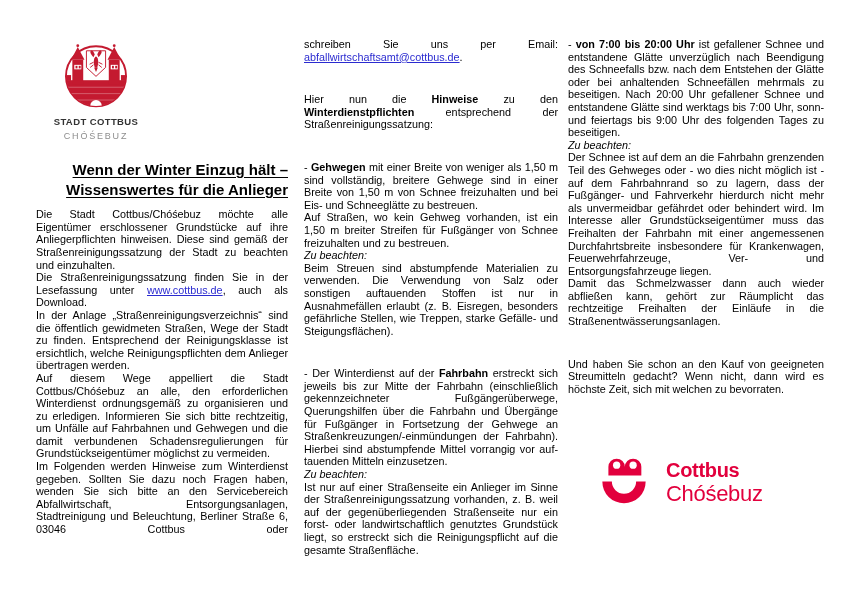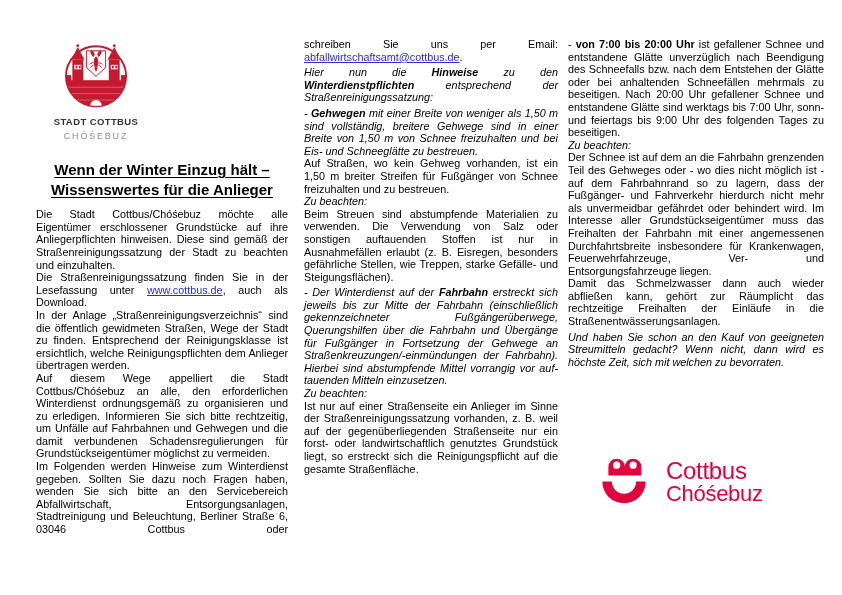--- a/index.html
+++ b/index.html
@@ -5,43 +5,43 @@
   html,body{margin:0;padding:0;background:#ffffff;}
   .page{
     position:relative;width:842px;height:595px;background:#ffffff;
     font-family:"Liberation Sans", sans-serif;color:#000;overflow:hidden;
   }
   .col{position:absolute;top:38px;font-size:10.8px;line-height:12.6px;}
   .col1{left:36px;width:252px;}
   .col2{left:304px;width:254px;}
   .col3{left:568px;width:256px;}
   .para{margin:0;text-align:justify;}
-  .para.gap{margin-top:3px;font-style:italic;}
+  .para.gap{margin-top:30px;}
   .para.cont{text-align-last:justify;}
   .bold{font-weight:bold;}
   .note{font-style:italic;}
   a.link{color:#2b2bd0;text-decoration:underline;cursor:pointer;}
 
   
   .brand-top{width:120px;text-align:center;}
   .crest{display:block;margin:0 auto;}
   .org-name{font-size:9.5px;font-weight:bold;letter-spacing:.4px;color:#333;}
   .org-sorb{margin-top:1px;font-size:9px;letter-spacing:1.8px;color:#8d8d8d;}
 
   
-  .title{margin:18px 0 0 0;font-size:15px;line-height:19.5px;font-weight:bold;text-align:center;}
+  .title{margin:18px 0 0 0;font-size:15px;line-height:19.5px;font-weight:bold;text-align:right;}
   .title .tl{display:block;text-decoration:underline;text-underline-offset:2px;}
   .coltext{margin-top:9px;}
   .col2 .coltext,.col3 .coltext{margin-top:0;}
 
   
   .footer-logo{position:absolute;left:598px;top:448px;display:flex;align-items:flex-start;gap:16px;}
   .cb-icon{display:block;}
   .logo-words{margin-top:11px;}
-  .logo-name{font-size:24px;line-height:23px;font-weight:normal;letter-spacing:-.3px;}
+  .logo-name{font-size:20px;line-height:23px;font-weight:bold;letter-spacing:-.3px;}
   .logo-sorb{font-size:22px;line-height:23px;letter-spacing:-.3px;}
 </style>
 </head>
 <body>
 
 <div class="page">
 
   <div class="col col1">
     <div class="brand-top">
       <svg class="crest" width="64" height="78" viewBox="0 0 100 122">

